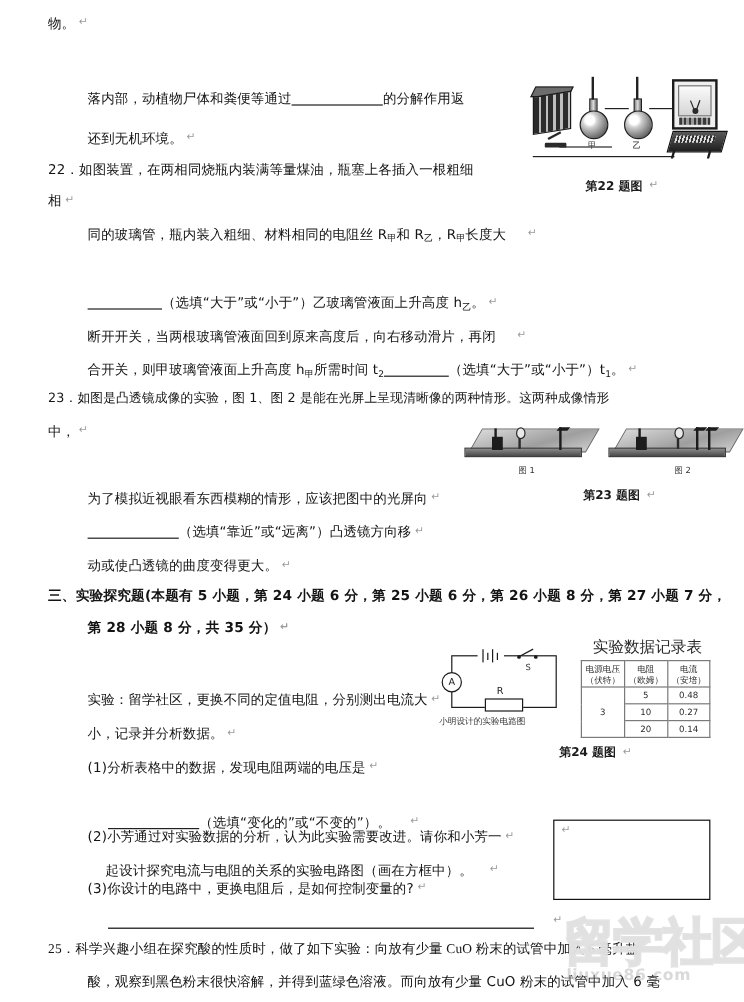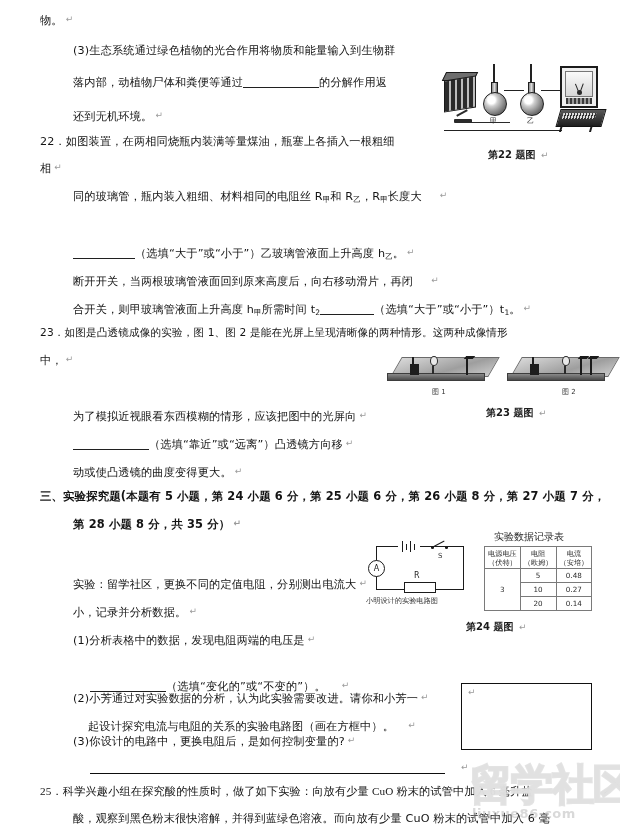--- a/index.html
+++ b/index.html
@@ -243,21 +243,21 @@
     position: absolute; left: 42px; top: 44px; width: 30px; height: 9px;
     border: 1.2px solid #1b1b1b; background: #fff;
   }
   .res-label {
     position: absolute; left: 52px; top: 33px; font-size: 8px; color: #1b1b1b;
   }
 
   
   .dtable-wrap { position: absolute; left: 484px; top: 530px; }
   .dtable-title {
-    font-size: 10px; color: #2a2a2a; margin: 0 0 2px 10px; white-space: nowrap;
+    font-size: 13px; color: #2a2a2a; margin: 0 0 2px 10px; white-space: nowrap;
   }
   table.dtable {
     border-collapse: collapse;
     font-size: 7.2px;
     color: #2c2c2c;
     background: #fff;
   }
   table.dtable td, table.dtable th {
     border: 0.9px solid #7a7a7a;
     text-align: center;
@@ -295,21 +295,20 @@
     white-space: nowrap;
   }
 </style>
 </head>
 <body>
 
 <div class="page">
 
   <div class="ln" style="left:40px; top:12px;"><span>物。</span><span class="pilcrow">↵</span></div>
 
-  <div class="ln" style="left:73px; top:44px;"><span>(3)生态系统通过绿色植物的光合作用将物质和能量输入到生物群</span></div>
 
   <div class="ln" style="left:73px; top:76px;"><span>落内部，动植物尸体和粪便等通过</span><span class="blank b-long"></span><span>的分解作用返</span></div>
 
   <div class="ln" style="left:73px; top:108px;"><span>还到无机环境。</span><span class="pilcrow">↵</span></div>
 
   <div class="ln" style="left:40px; top:135px;"><span>22．如图装置，在两相同烧瓶内装满等量煤油，瓶塞上各插入一根粗细</span></div>
 
   <div class="ln" style="left:40px; top:160px;"><span>相</span><span class="pilcrow">↵</span></div>
 
   <div class="ln" style="left:73px; top:188px;"><span>同的玻璃管，瓶内装入粗细、材料相同的电阻丝 R</span><span class="sub">甲</span><span>和 R</span><span class="sub">乙</span><span>，R</span><span class="sub">甲</span><span>长度大</span><span class="pilcrow" style="padding-left:18px;">↵</span></div>

